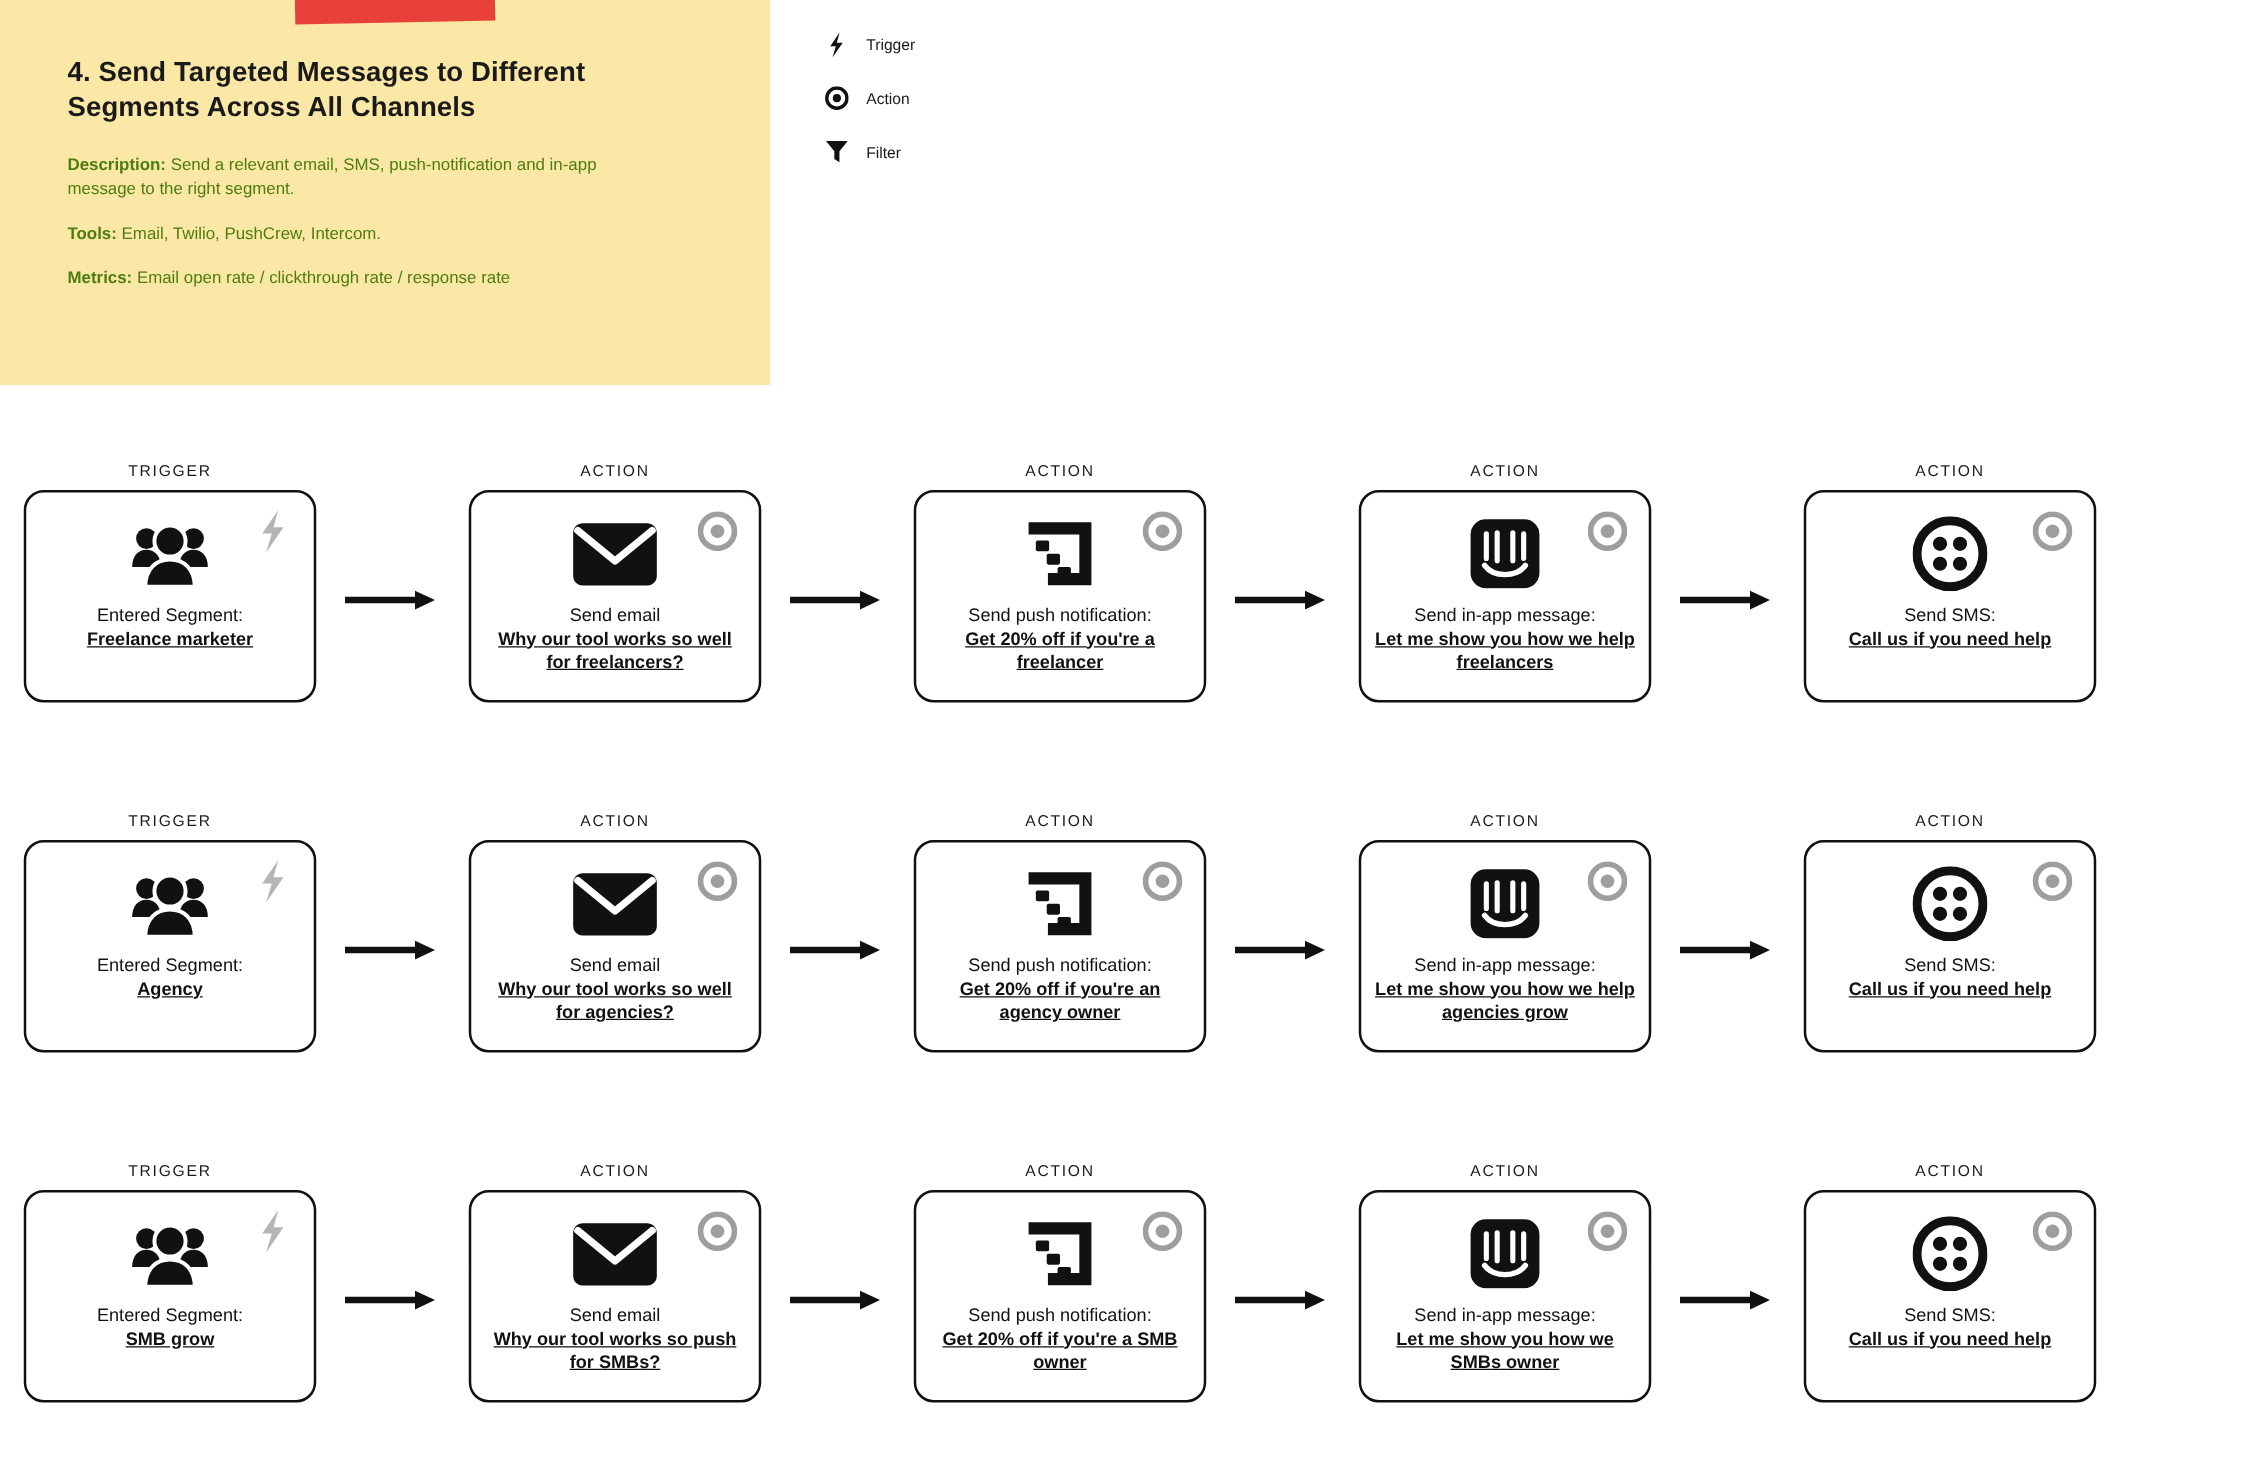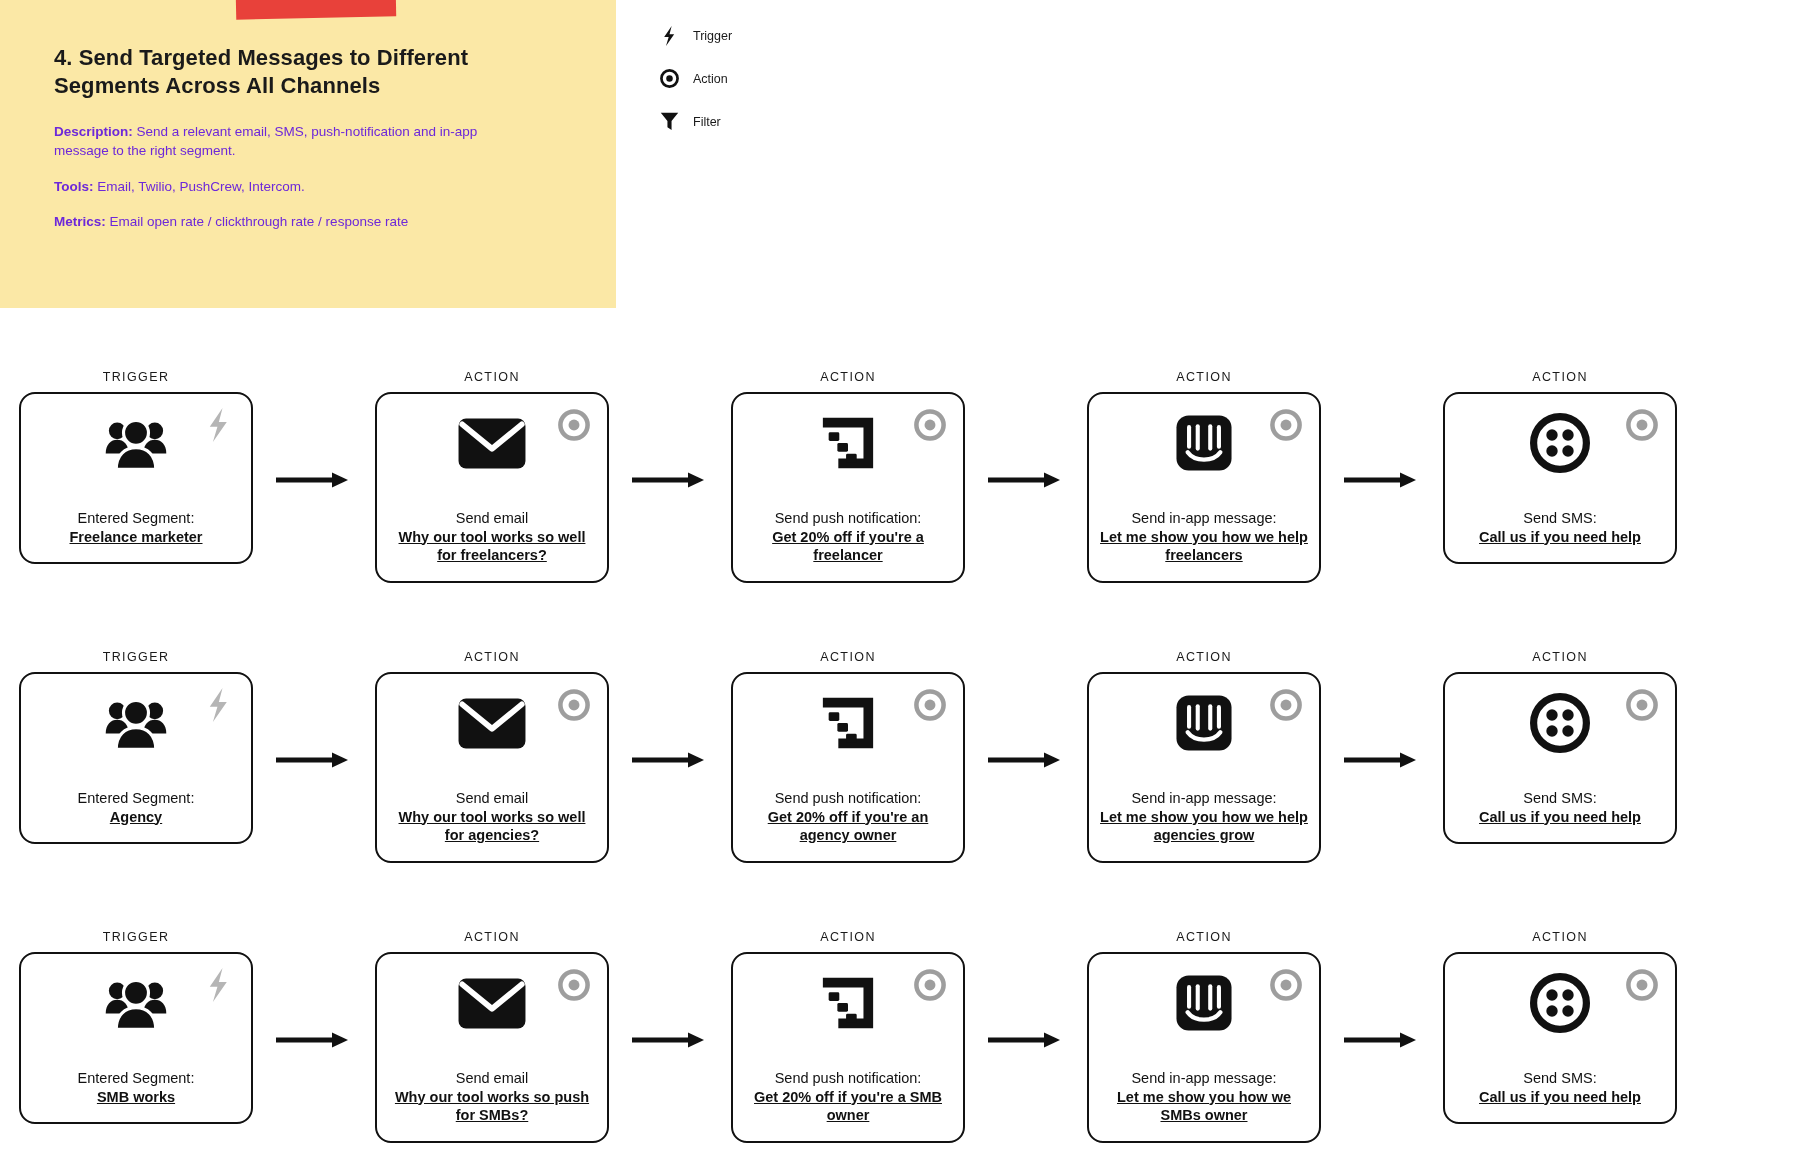--- a/index.html
+++ b/index.html
@@ -26,21 +26,21 @@
     transform:rotate(-1.2deg);
   }
   #note-title{
     font-size:22px;font-weight:bold;line-height:1.28;
     letter-spacing:0.1px;
     margin:0 0 22px 0;
     color:#1a1a1a;
     max-width:470px;
   }
   .note-line{
-    font-size:13.5px;line-height:1.42;margin:0 0 16px 0;color:#6d28d9;
+    font-size:13.5px;line-height:1.42;margin:0 0 16px 0;color:#4d7c0f;
     max-width:460px;
   }
   .note-line b{font-weight:bold;}
 
   
   #legend{
     position:absolute;left:655px;top:14px;width:180px;
   }
   .legend-row{
     display:flex;align-items:center;height:43px;
@@ -73,21 +73,20 @@
   }
   .card{
     position:relative;
     width:234px;box-sizing:border-box;
     min-height:170px;
     border:2.5px solid #111;
     border-radius:16px;
     background:#fff;
     display:flex;flex-direction:column;align-items:center;
     padding:18px 10px 16px 10px;
-    gap:25px;
   }
   .badge{
     position:absolute;top:12px;right:14px;
     width:38px;height:38px;
     display:flex;align-items:center;justify-content:center;
   }
   .card-ico{
     height:62px;display:flex;align-items:center;justify-content:center;
     margin-bottom:10px;
   }
@@ -460,21 +459,21 @@
               <circle cx="13" cy="17" r="8.4" fill="#111"></circle>
               <path d="M1.4 40 C1.4 30.6 6.6 26 13 26 C19.4 26 24.6 30.6 24.6 40 Z" fill="#111"></path>
               <circle cx="51" cy="17" r="8.4" fill="#111"></circle>
               <path d="M39.4 40 C39.4 30.6 44.6 26 51 26 C57.4 26 62.6 30.6 62.6 40 Z" fill="#111"></path>
               <circle cx="32" cy="19" r="12.6" fill="#111" stroke="#fff" stroke-width="3.2"></circle>
               <path d="M12 56 C12 41.5 21 34 32 34 C43 34 52 41.5 52 56 Z" fill="#111" stroke="#fff" stroke-width="3.2"></path>
             </svg>
           </div>
           <div class="card-text">
             <span class="lead">Entered Segment:</span>
-            <span class="strong">SMB works</span>
+            <span class="strong">SMB grow</span>
           </div>
         </div>
       </div>
       <div class="connector">
         <span><svg width="76" height="18" viewBox="0 0 76 18">
             <path d="M0 9 H58" stroke="#111" stroke-width="5.2"></path>
             <path d="M56 1.5 L72 9 L56 16.5 Z" fill="#111"></path>
           </svg></span>
       </div>
       <div class="node">

